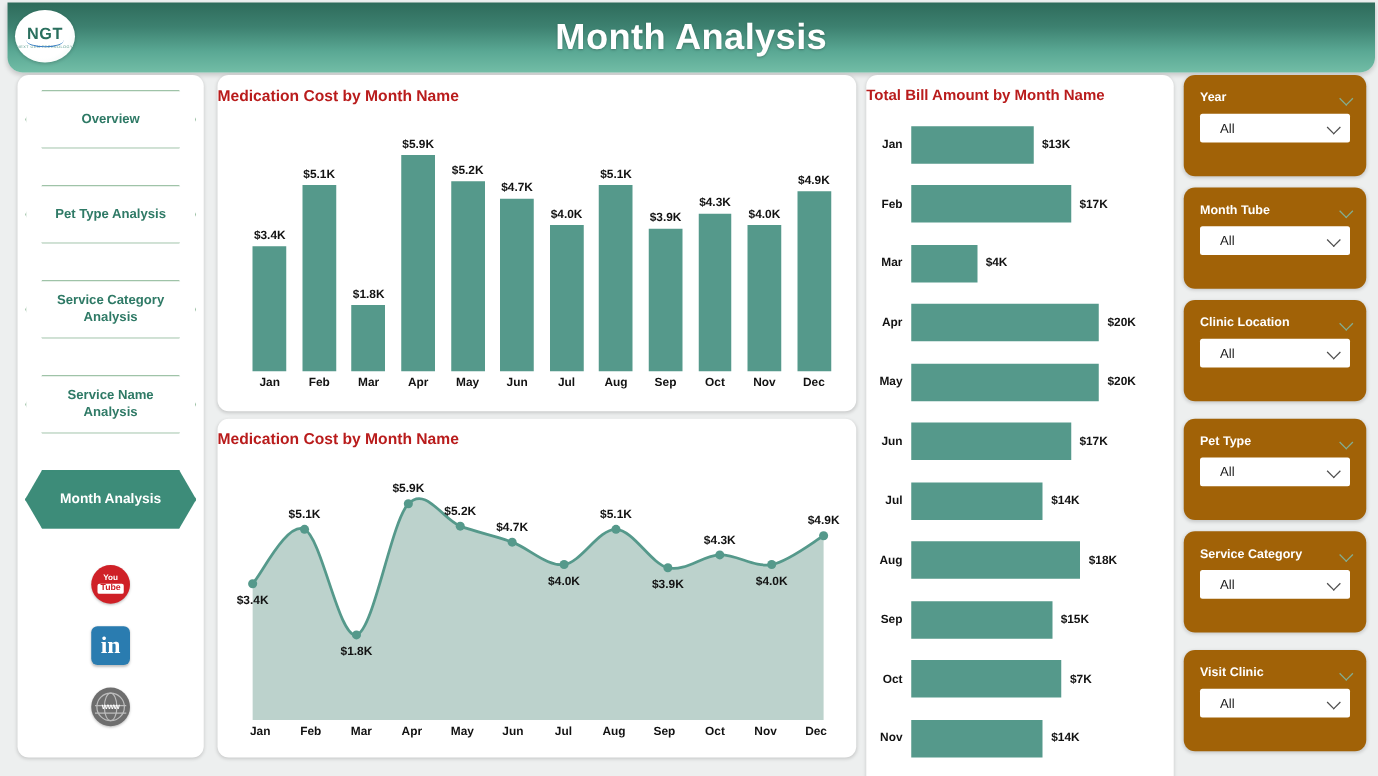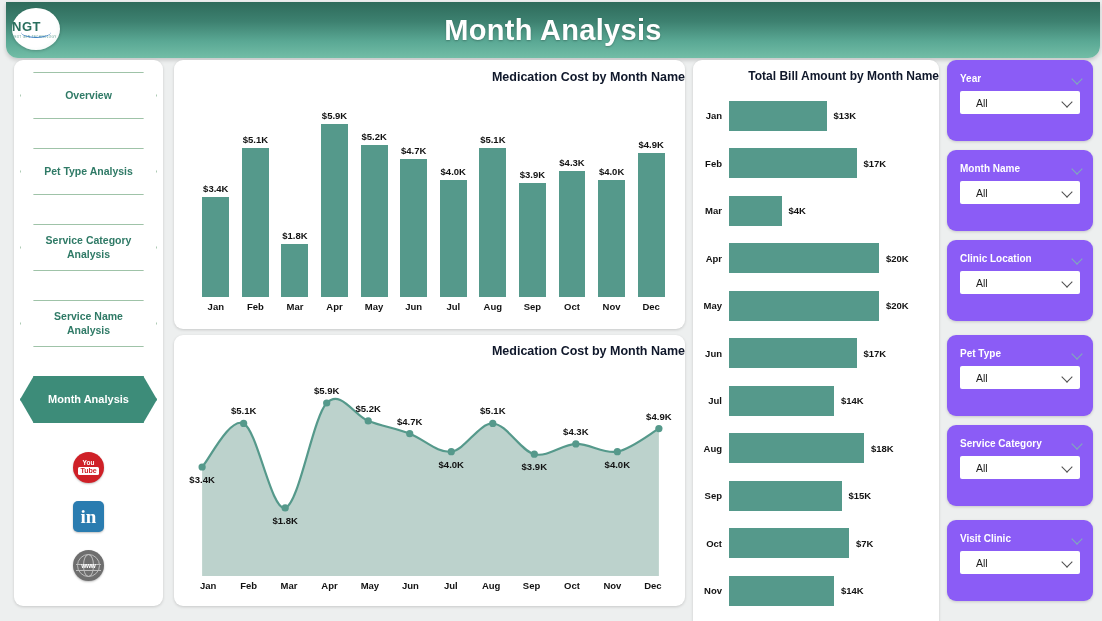--- a/index.html
+++ b/index.html
@@ -20,37 +20,37 @@
     display: flex; align-items: center; justify-content: center;
   }
   .header-title {
     color: #ffffff; font-size: 29px; font-weight: bold;
     letter-spacing: 0.3px; text-shadow: 0 1px 2px rgba(0,0,0,0.25);
   }
   .logo-badge {
     position: absolute; left: 12px; top: 8px; width: 48px; height: 42px;
     background: radial-gradient(circle at 45% 40%, #ffffff 60%, #e9f2ef 100%);
     border-radius: 50%;
-    display: flex; flex-direction: column; align-items: flex-start; justify-content: center;
+    display: flex; flex-direction: column; align-items: center; justify-content: center;
     box-shadow: 0 1px 3px rgba(0,0,0,0.2);
   }
   .logo-text { font-size: 13px; font-weight: bold; color: #2a6f5e; letter-spacing: 0.5px; line-height: 1; }
   .logo-sub { font-size: 3px; color: #55998b; letter-spacing: 0.4px; margin-top: 2px; }
   .logo-swoosh {
     position: absolute; left: 9px; bottom: 12px; width: 30px; height: 6px;
     border-bottom: 1.6px solid #3b7fc4; border-radius: 0 0 50% 50%/0 0 100% 100%;
   }
 
   
   .card {
     position: absolute; background: #ffffff; border-radius: 9px;
     box-shadow: 0 1px 3px rgba(0,0,0,0.16);
   }
   .card-title {
-    text-align: right; font-size: 12.5px; font-weight: bold; color: #0f172a;
+    text-align: left; font-size: 12.5px; font-weight: bold; color: #b91c1c;
   }
 
   
   #sidebar { left: 14px; top: 60px; width: 149px; height: 546px; }
   .nav-list { padding: 12px 6px 0 6px; }
   .nav-item {
     position: relative; height: 47px; margin-bottom: 29px;
     display: flex; align-items: center; justify-content: center;
     cursor: pointer;
   }
@@ -130,21 +130,21 @@
   #hbar-card .card-title { margin-top: 9px; font-size: 12px; }
   .hbar-list { position: absolute; left: 0; right: 8px; top: 32px; bottom: 10px; display: flex; flex-direction: column; justify-content: space-around; }
   .hbar-row { display: flex; align-items: center; height: 30px; }
   .hbar-cat { width: 36px; text-align: right; padding-right: 7px; font-size: 9.5px; font-weight: bold; color: #121212; }
   .hbar-rect { height: 30px; background: #55998b; }
   .hbar-val { font-size: 9.5px; font-weight: bold; color: #121212; margin-left: 7px; white-space: nowrap; }
 
   
   .filter {
     position: absolute; left: 947px; width: 146px; height: 81px;
-    background: #8b5cf6; border-radius: 9px;
+    background: #a16207; border-radius: 9px;
     box-shadow: 0 1px 3px rgba(0,0,0,0.16);
   }
   .filter-head { position: absolute; left: 13px; top: 13px; font-size: 10px; font-weight: bold; color: #ffffff; }
   .filter-chev-sm {
     position: absolute; right: 12px; top: 15px; width: 8px; height: 8px;
     border-right: 1.4px solid #7dbcab; border-bottom: 1.4px solid #7dbcab;
     transform: rotate(45deg); opacity: 0.85;
   }
   .filter-select {
     position: absolute; left: 13px; right: 13px; top: 31px; height: 23px;
@@ -398,21 +398,21 @@
   <div id="filters">
       <div class="filter" style="top: 60px;">
         <div class="filter-head">Year</div>
         <div class="filter-chev-sm"></div>
         <div class="filter-select">
           <span class="filter-value">All</span>
           <span class="filter-chev"></span>
         </div>
       </div>
       <div class="filter" style="top: 150px;">
-        <div class="filter-head">Month Name</div>
+        <div class="filter-head">Month Tube</div>
         <div class="filter-chev-sm"></div>
         <div class="filter-select">
           <span class="filter-value">All</span>
           <span class="filter-chev"></span>
         </div>
       </div>
       <div class="filter" style="top: 240px;">
         <div class="filter-head">Clinic Location</div>
         <div class="filter-chev-sm"></div>
         <div class="filter-select">

